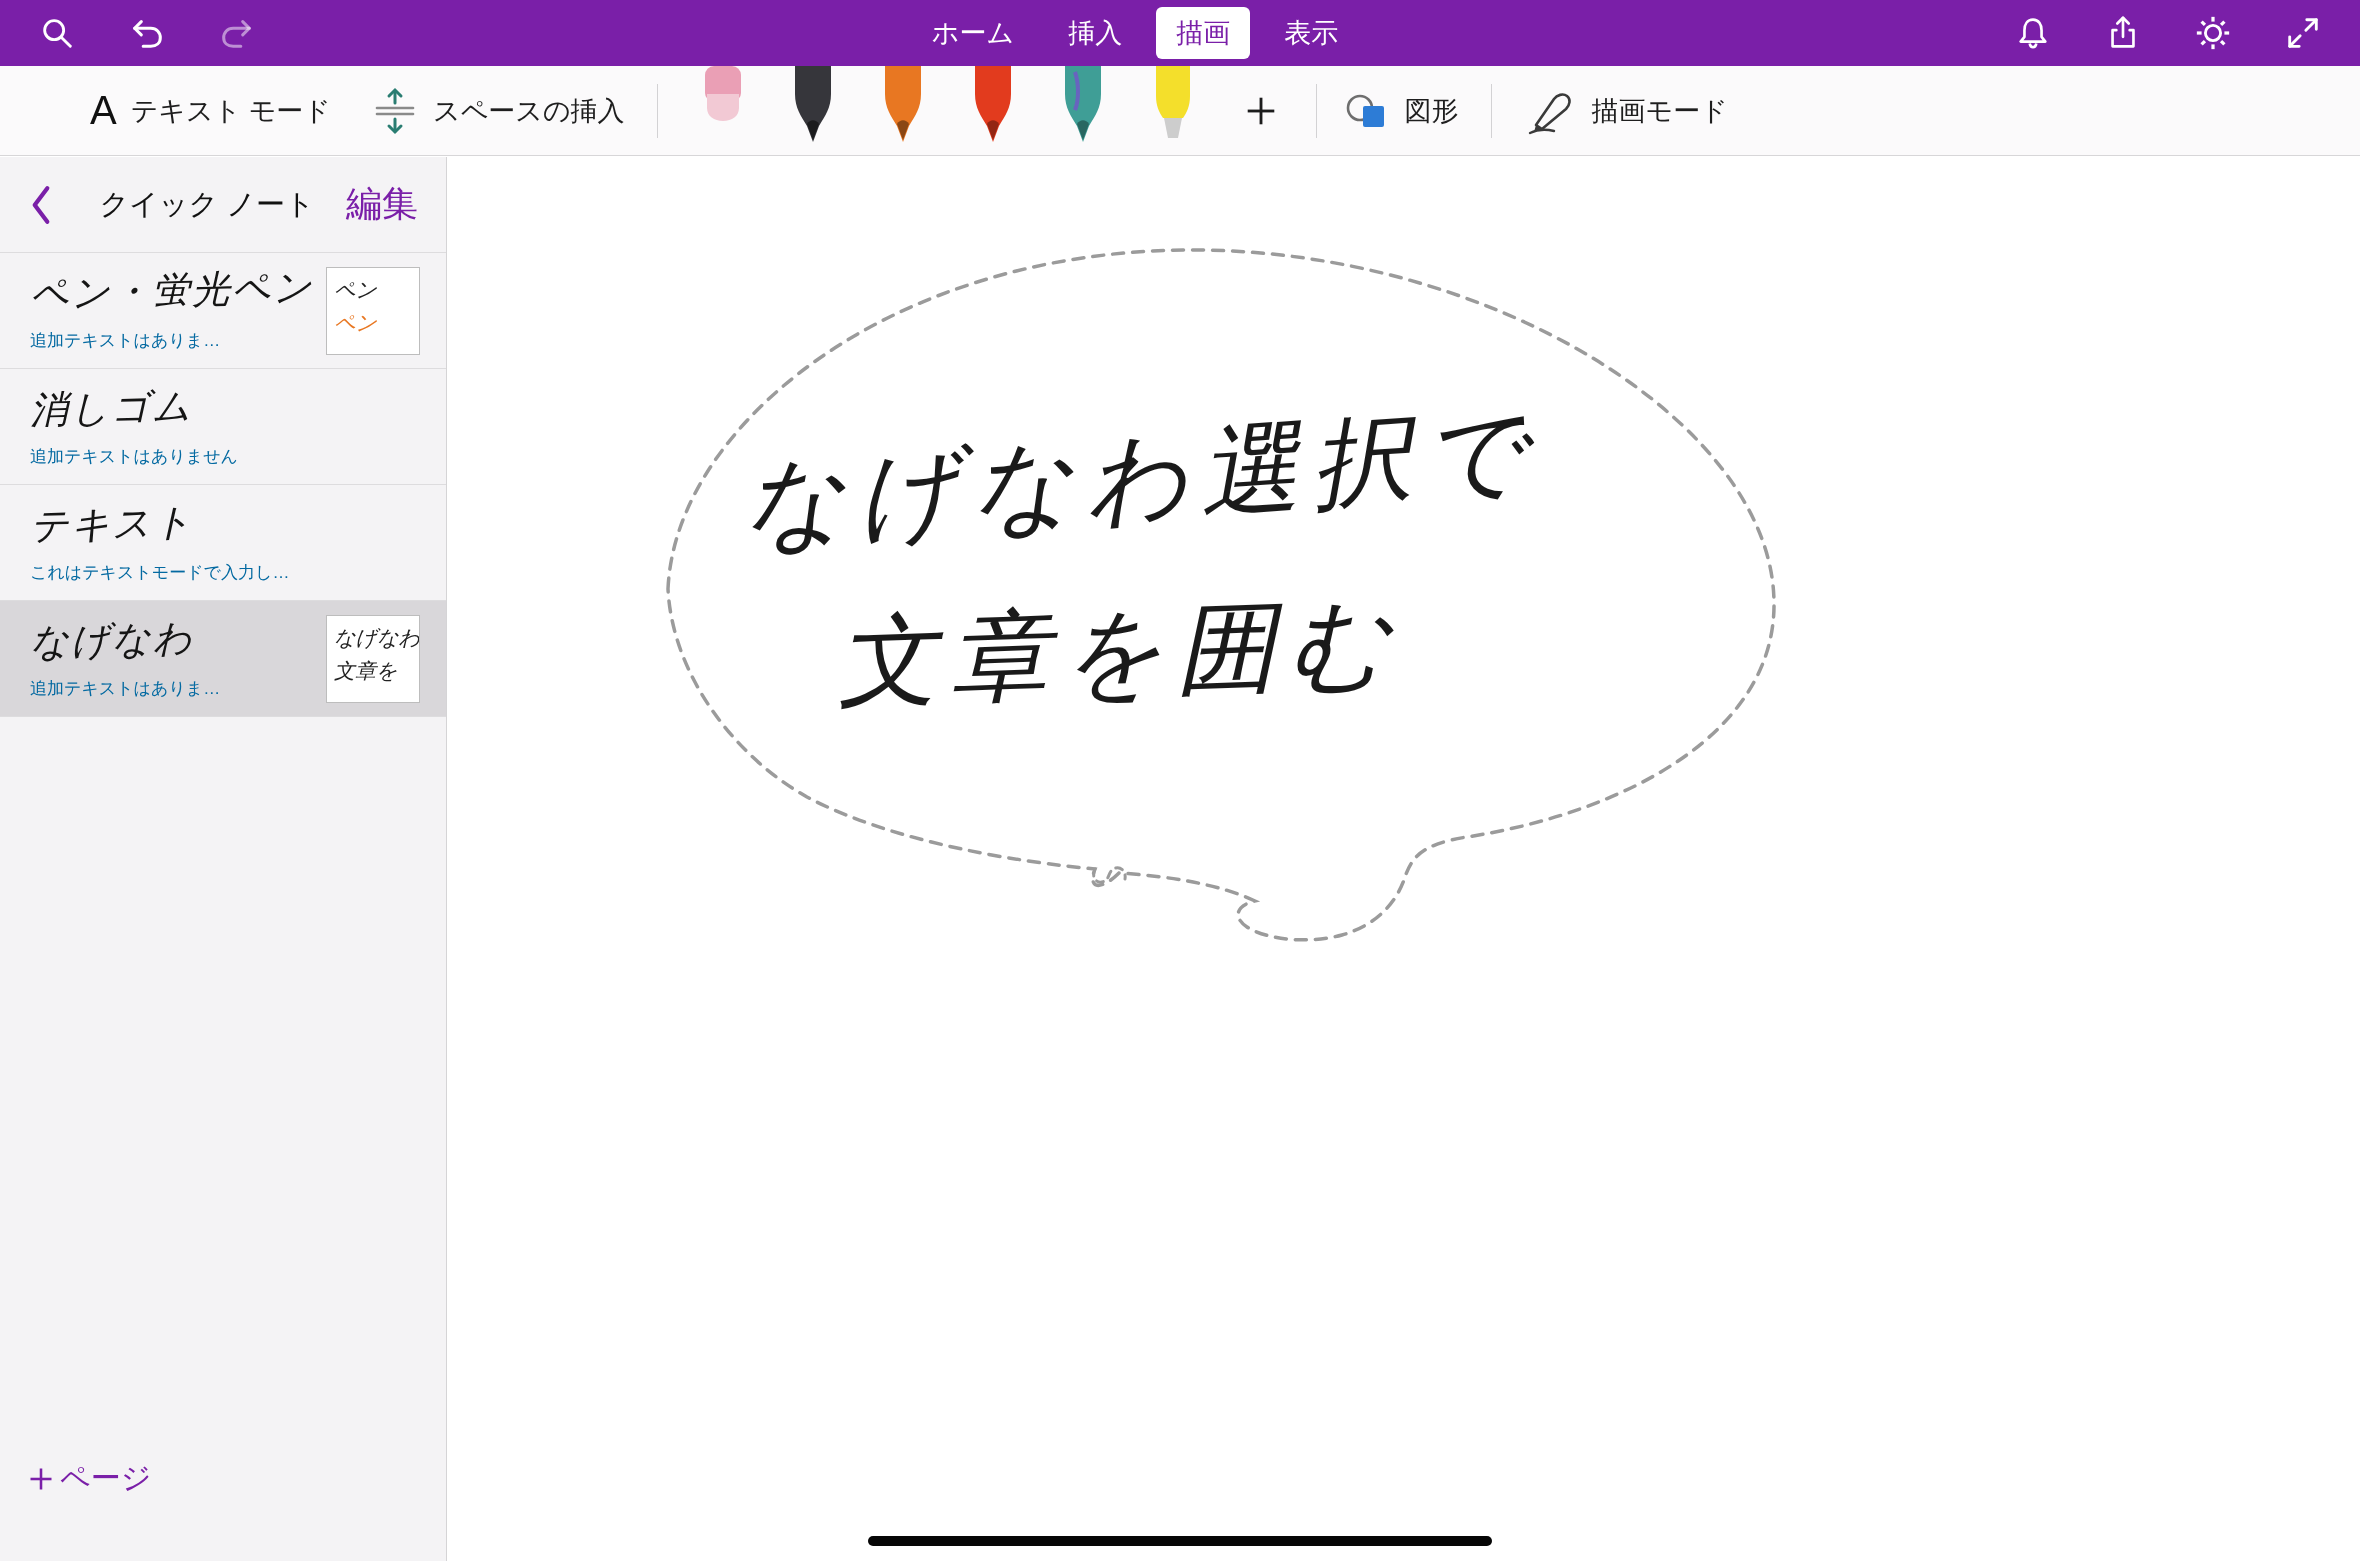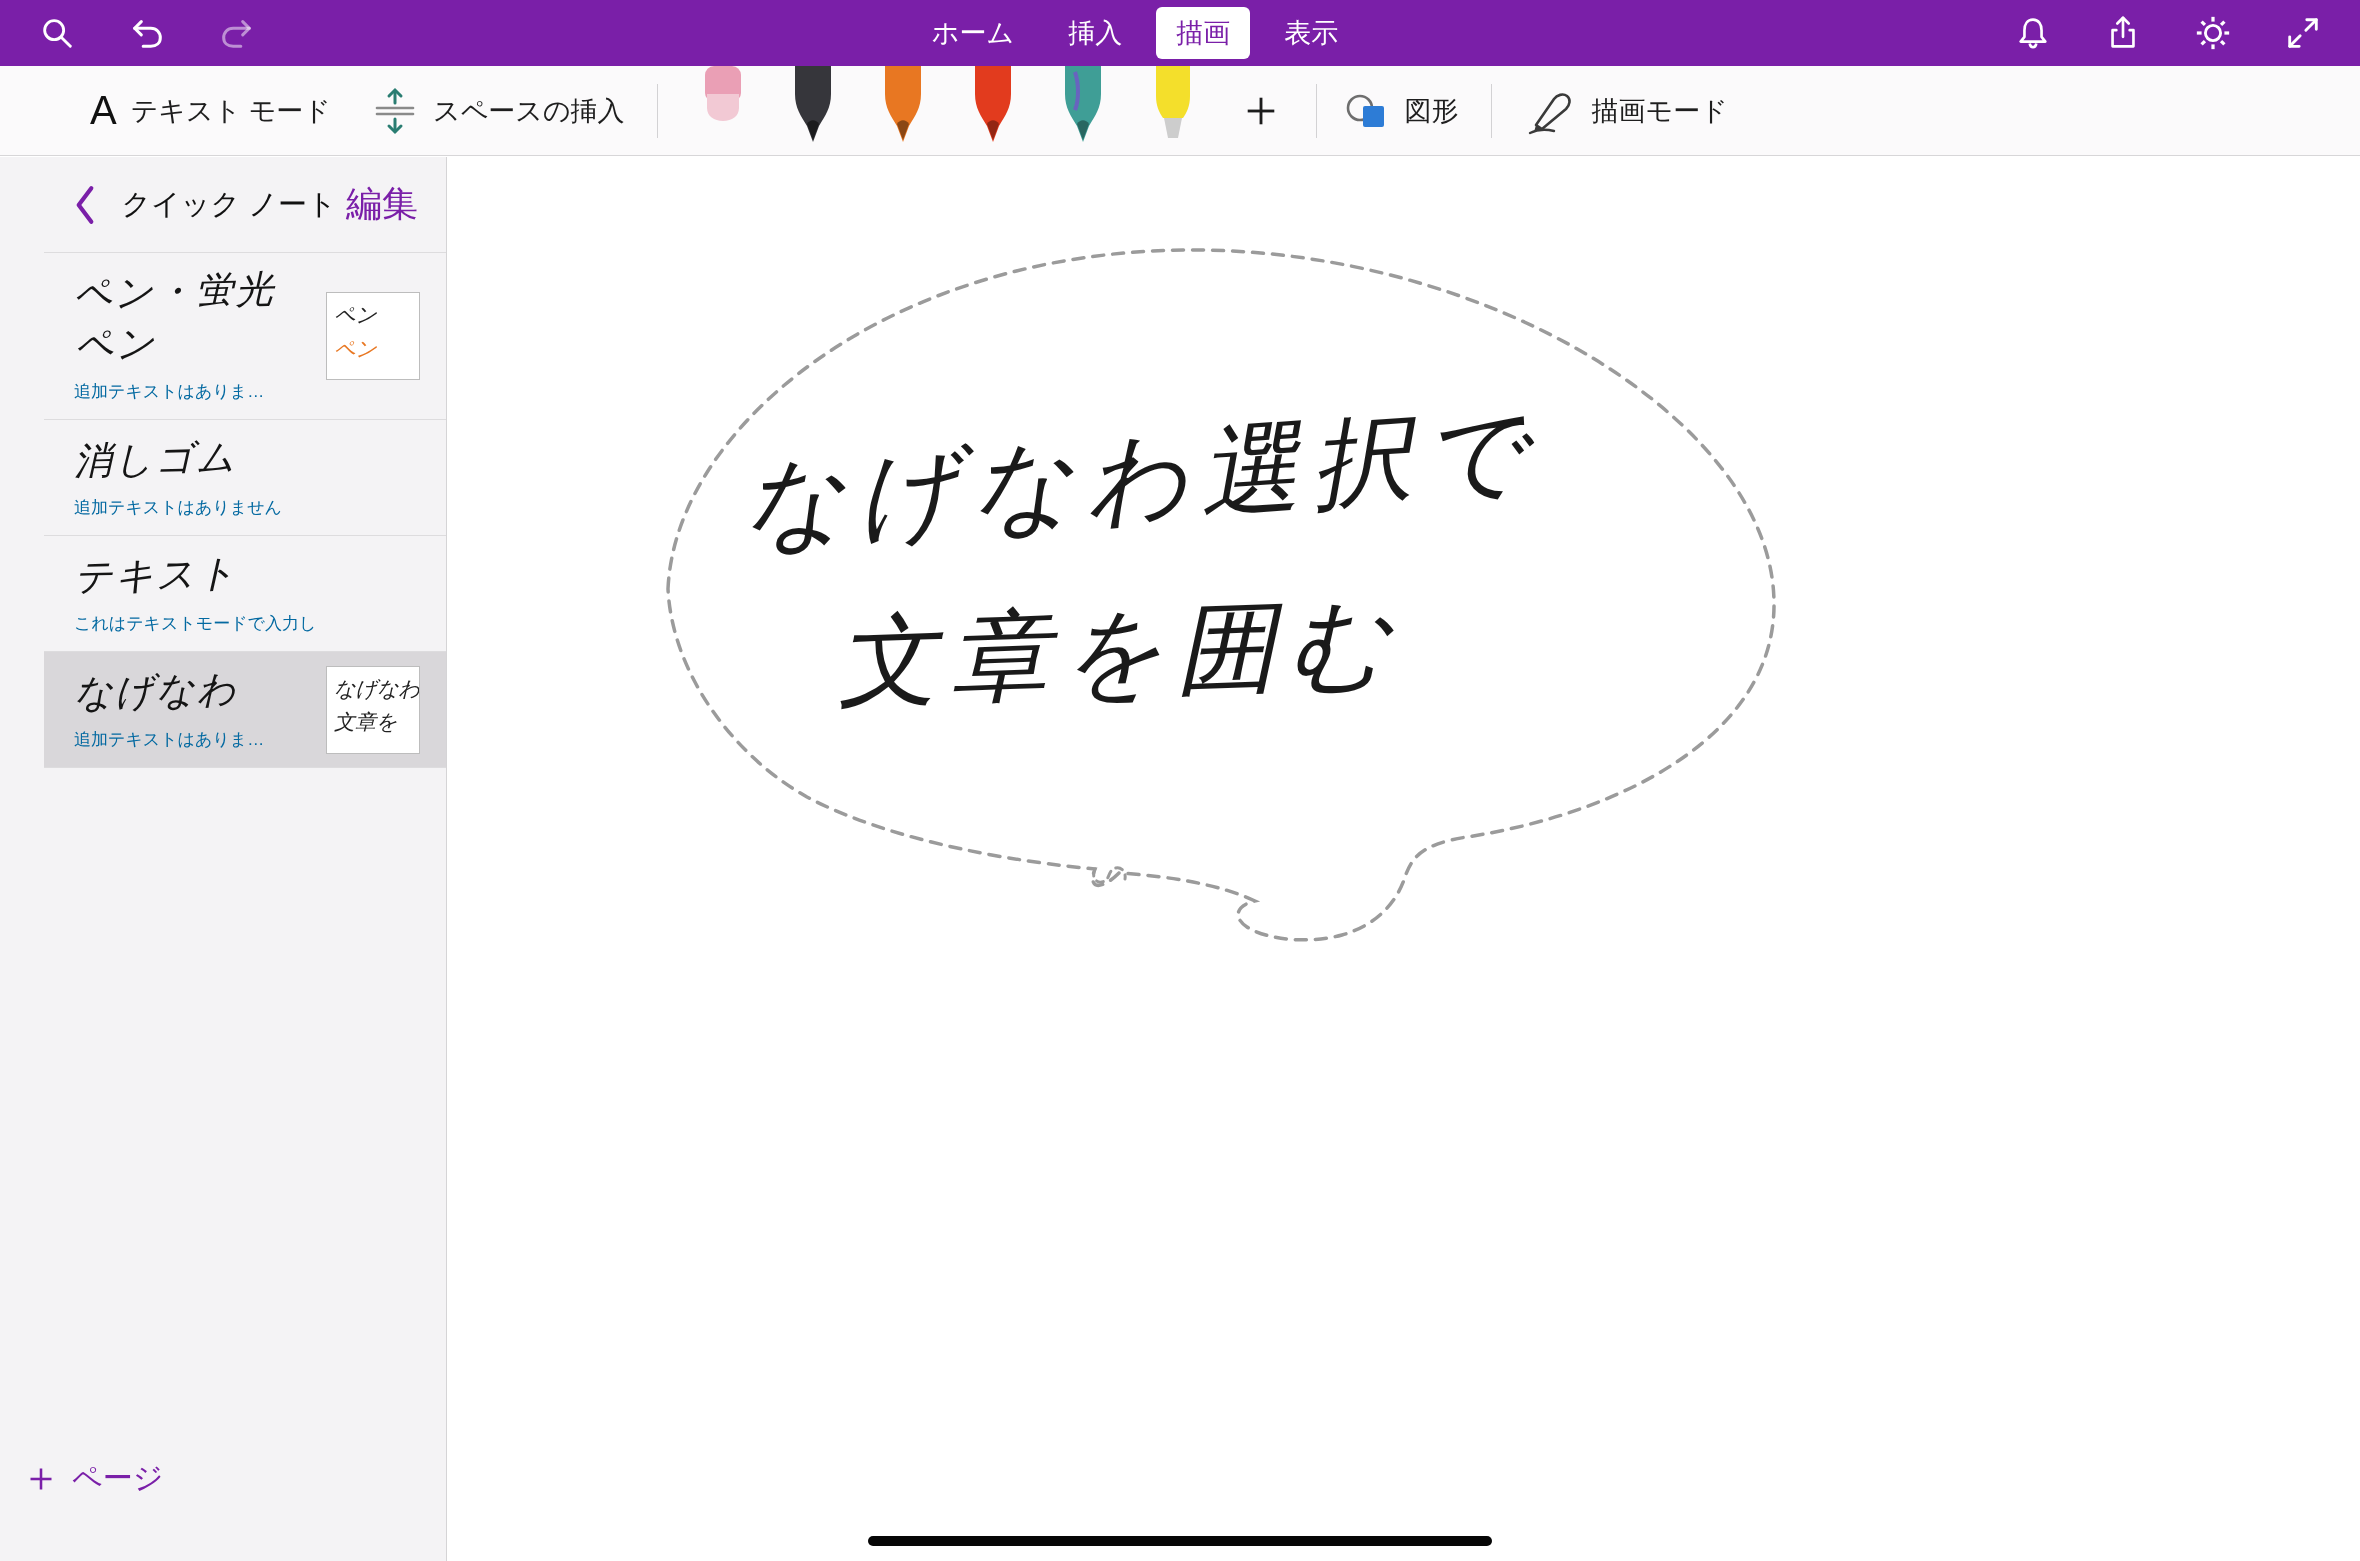--- a/index.html
+++ b/index.html
@@ -34,36 +34,36 @@
   .pen-tray { margin-left:34px; align-self:flex-start; display:flex; align-items:flex-start; gap:28px; height:90px; }
   .pen { background:none; border:none; cursor:pointer; padding:0; display:block; }
   .pen svg { display:block; }
   .plus-btn { margin-left:34px; }
   .t-shapes { margin-left:26px; }
   .t-inkshape { margin-left:44px; }
   .t-drawmode { margin-left:34px; }
 
   
   .sidebar { position:absolute; top:157px; left:0; bottom:0; width:447px; background:#f4f3f5;
-             border-right:1px solid #d5d4d6; z-index:4;padding-left:44px; }
+             border-right:1px solid #d5d4d6; z-index:4; }
   .sb-header { height:96px; display:flex; align-items:center; padding:0 28px; border-bottom:1px solid #dddcde; }
   .sb-back { background:none; border:none; cursor:pointer; width:40px; display:flex; }
   .sb-title { flex:1; text-align:center; font-size:29px; color:#111; }
   .sb-edit { background:none; border:none; cursor:pointer; color:#7a1fa8; font-size:36px; font-family:inherit; }
   .page-item { position:relative; min-height:114px; padding:16px 130px 16px 30px; border-bottom:1px solid #dddcde;
                display:flex; flex-direction:column; justify-content:center; cursor:pointer; }
   .page-item.selected { background:#d9d7da; }
   .pi-title { font-size:38px; font-style:italic; color:#151515; letter-spacing:2px;
               transform:rotate(-1.5deg); transform-origin:left center; }
   .pi-sub { font-size:17px; color:#0369a1; margin-top:9px; white-space:nowrap; overflow:hidden; }
   .pi-thumb { position:absolute; right:26px; top:50%; transform:translateY(-50%); width:94px; height:88px;
               background:#fff; border:1px solid #bdbdbd; padding:5px 7px; overflow:hidden; }
   .thumb-line { font-size:21px; font-style:italic; color:#222; line-height:1.6; white-space:nowrap; }
   .thumb-orange { color:#e87722; }
-  .add-page { position:absolute; left:26px; bottom:62px; display:flex; align-items:center; gap:16px;
+  .add-page { position:absolute; left:26px; bottom:62px; display:flex; align-items:center; gap:4px;
               background:none; border:none; cursor:pointer; color:#7a1fa8; font-size:30px; font-family:inherit; }
 
   
   .canvas { position:absolute; top:157px; left:447px; right:0; bottom:0; background:#fff; }
   .lasso-svg { position:absolute; inset:0; }
   .ink-line { position:absolute; font-size:100px; font-style:italic; color:#1a1a1a; letter-spacing:12px;
               white-space:nowrap; }
   .ink-1 { left:295px; top:255px; transform:rotate(-4deg); }
   .ink-2 { left:390px; top:430px; transform:rotate(-2deg); }
 

